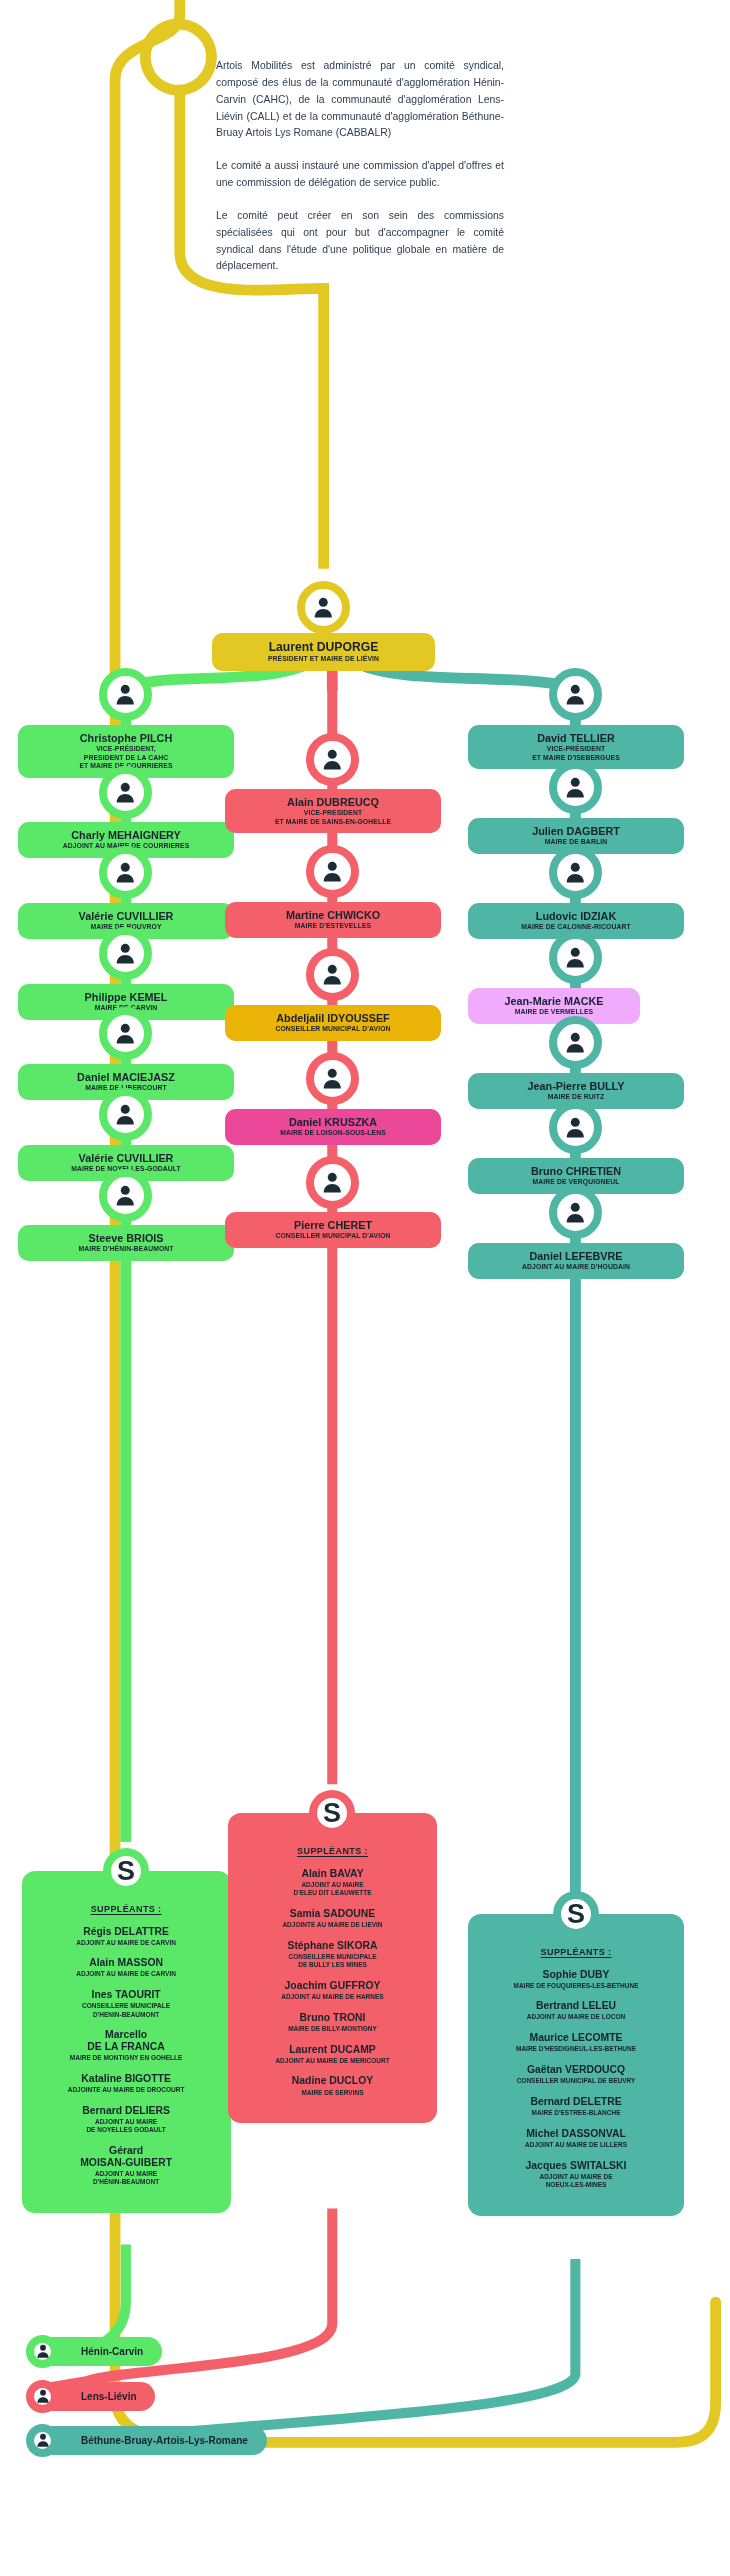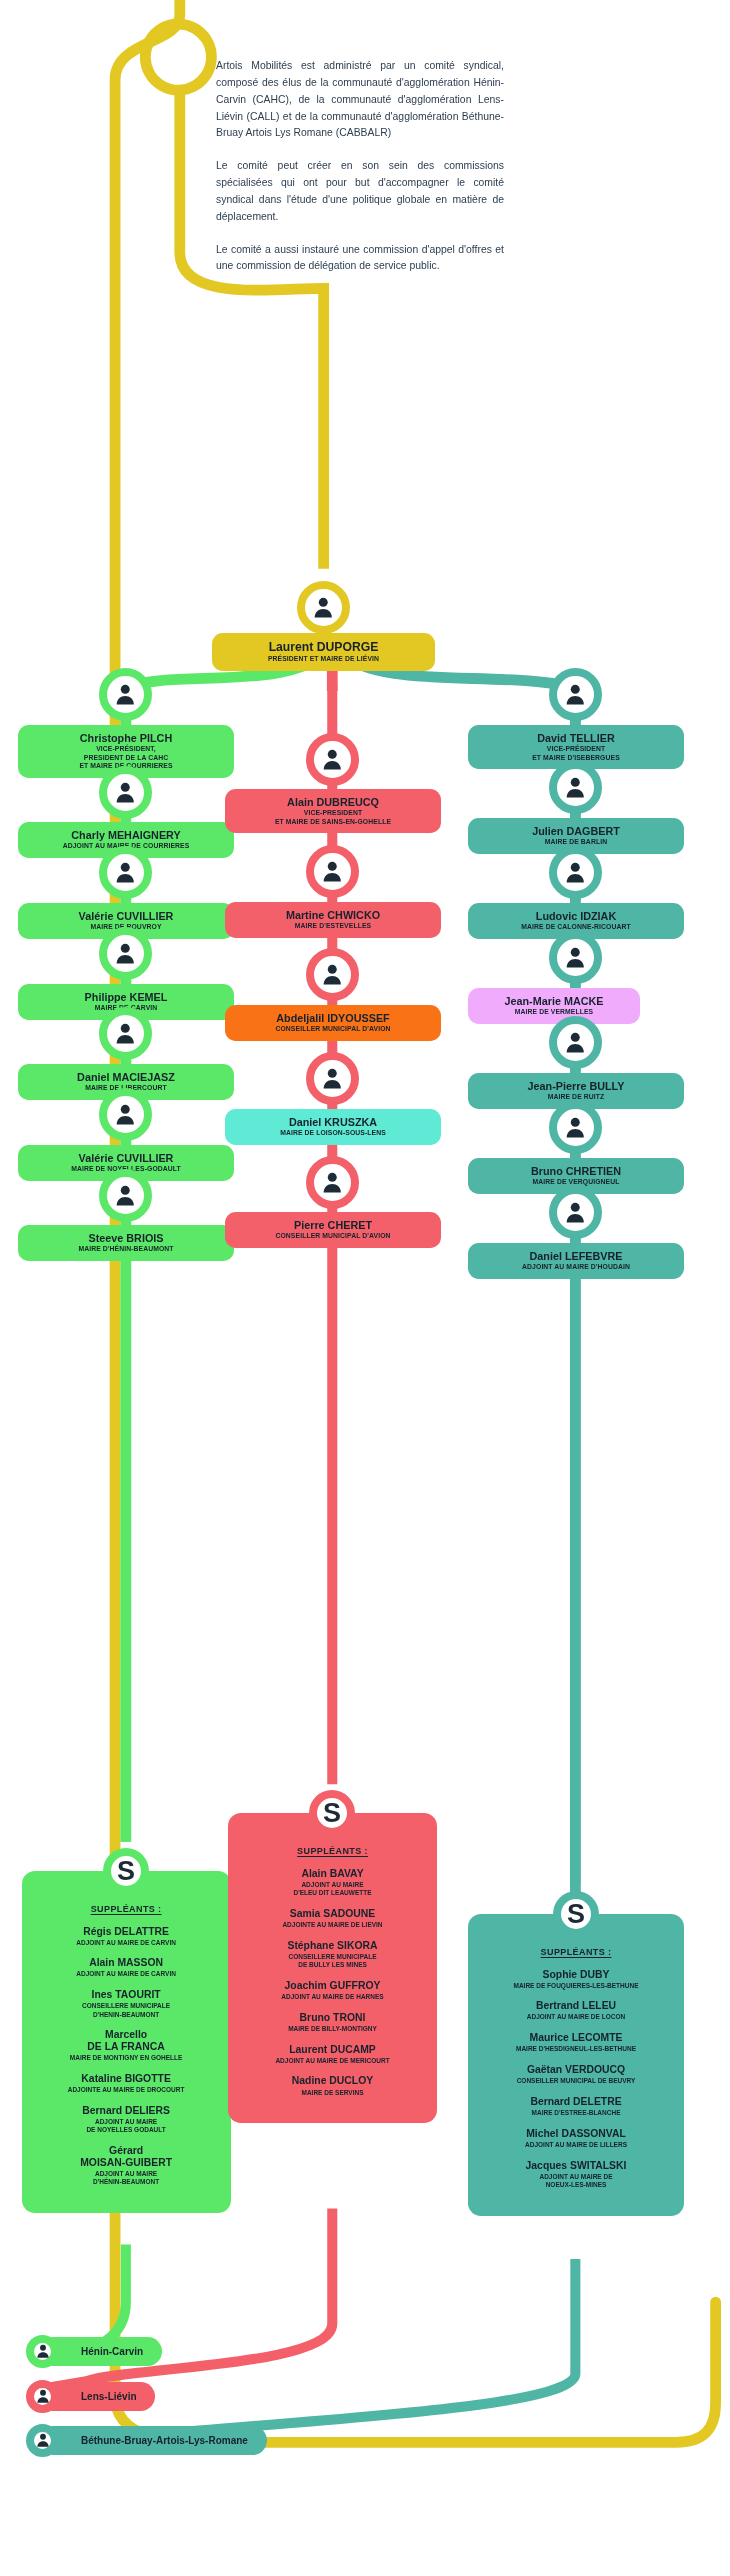--- a/index.html
+++ b/index.html
@@ -91,22 +91,22 @@
 
   <path d="M175,3120 L175,3200 C175,3250 130,3270 90,3270 L60,3270" stroke="#5BE868" stroke-width="14" fill="none"></path>
 
   <path d="M462,3070 L462,3230 C462,3290 180,3290 120,3310 L60,3320" stroke="#F4606A" stroke-width="14" fill="none"></path>
 
   <path d="M800,3140 L800,3300 C800,3360 200,3370 120,3400 L60,3400" stroke="#4FB5A4" stroke-width="14" fill="none"></path>
 </svg>
 
 <div class="header">
   <p class="para">Artois Mobilités est administré par un comité syndical, composé des élus de la communauté d'agglomération Hénin-Carvin (CAHC), de la communauté d'agglomération Lens-Liévin (CALL) et de la communauté d'agglomération Béthune-Bruay Artois Lys Romane (CABBALR)</p>
+  <p class="para">Le comité a aussi instauré une commission d'appel d'offres et une commission de délégation de service public.</p>
   <p class="para">Le comité peut créer en son sein des commissions spécialisées qui ont pour but d'accompagner le comité syndical dans l'étude d'une politique globale en matière de déplacement.</p>
-  <p class="para">Le comité a aussi instauré une commission d'appel d'offres et une commission de délégation de service public.</p>
 </div>
 
 <div id="tree">
     <div class="avatar" style="left: 297px; top: 581px; border: 8.6px solid rgb(227, 200, 35);">
       <span>
         <svg viewBox="0 0 24 24" aria-hidden="true">
           <circle cx="12" cy="7.2" r="4.4" fill="#1d2b36"></circle>
           <path d="M3.6 22c0-4.9 3.8-8.2 8.4-8.2s8.4 3.3 8.4 8.2z" fill="#1d2b36"></path>
         </svg>
       </span>
@@ -256,33 +256,33 @@
       <div class="rl"><span>MAIRE D'ESTEVELLES</span></div>
     </div>
     <div class="avatar" style="left: 306px; top: 948px; border: 8.6px solid rgb(244, 96, 106);">
       <span>
         <svg viewBox="0 0 24 24" aria-hidden="true">
           <circle cx="12" cy="7.2" r="4.4" fill="#1d2b36"></circle>
           <path d="M3.6 22c0-4.9 3.8-8.2 8.4-8.2s8.4 3.3 8.4 8.2z" fill="#1d2b36"></path>
         </svg>
       </span>
     </div>
-    <div class="pill" style="left: 225px; top: 1005px; width: 216px; background: #f97316;">
+    <div class="pill" style="left: 225px; top: 1005px; width: 216px; background: #eab308;">
       <div class="nm"><span>Abdeljalil IDYOUSSEF</span></div>
       <div class="rl"><span>CONSEILLER MUNICIPAL D'AVION</span></div>
     </div>
     <div class="avatar" style="left: 306px; top: 1052px; border: 8.6px solid rgb(244, 96, 106);">
       <span>
         <svg viewBox="0 0 24 24" aria-hidden="true">
           <circle cx="12" cy="7.2" r="4.4" fill="#1d2b36"></circle>
           <path d="M3.6 22c0-4.9 3.8-8.2 8.4-8.2s8.4 3.3 8.4 8.2z" fill="#1d2b36"></path>
         </svg>
       </span>
     </div>
-    <div class="pill" style="left: 225px; top: 1109px; width: 216px; background: #5eead4;">
+    <div class="pill" style="left: 225px; top: 1109px; width: 216px; background: #ec4899;">
       <div class="nm"><span>Daniel KRUSZKA</span></div>
       <div class="rl"><span>MAIRE DE LOISON-SOUS-LENS</span></div>
     </div>
     <div class="avatar" style="left: 306px; top: 1156px; border: 8.6px solid rgb(244, 96, 106);">
       <span>
         <svg viewBox="0 0 24 24" aria-hidden="true">
           <circle cx="12" cy="7.2" r="4.4" fill="#1d2b36"></circle>
           <path d="M3.6 22c0-4.9 3.8-8.2 8.4-8.2s8.4 3.3 8.4 8.2z" fill="#1d2b36"></path>
         </svg>
       </span>

